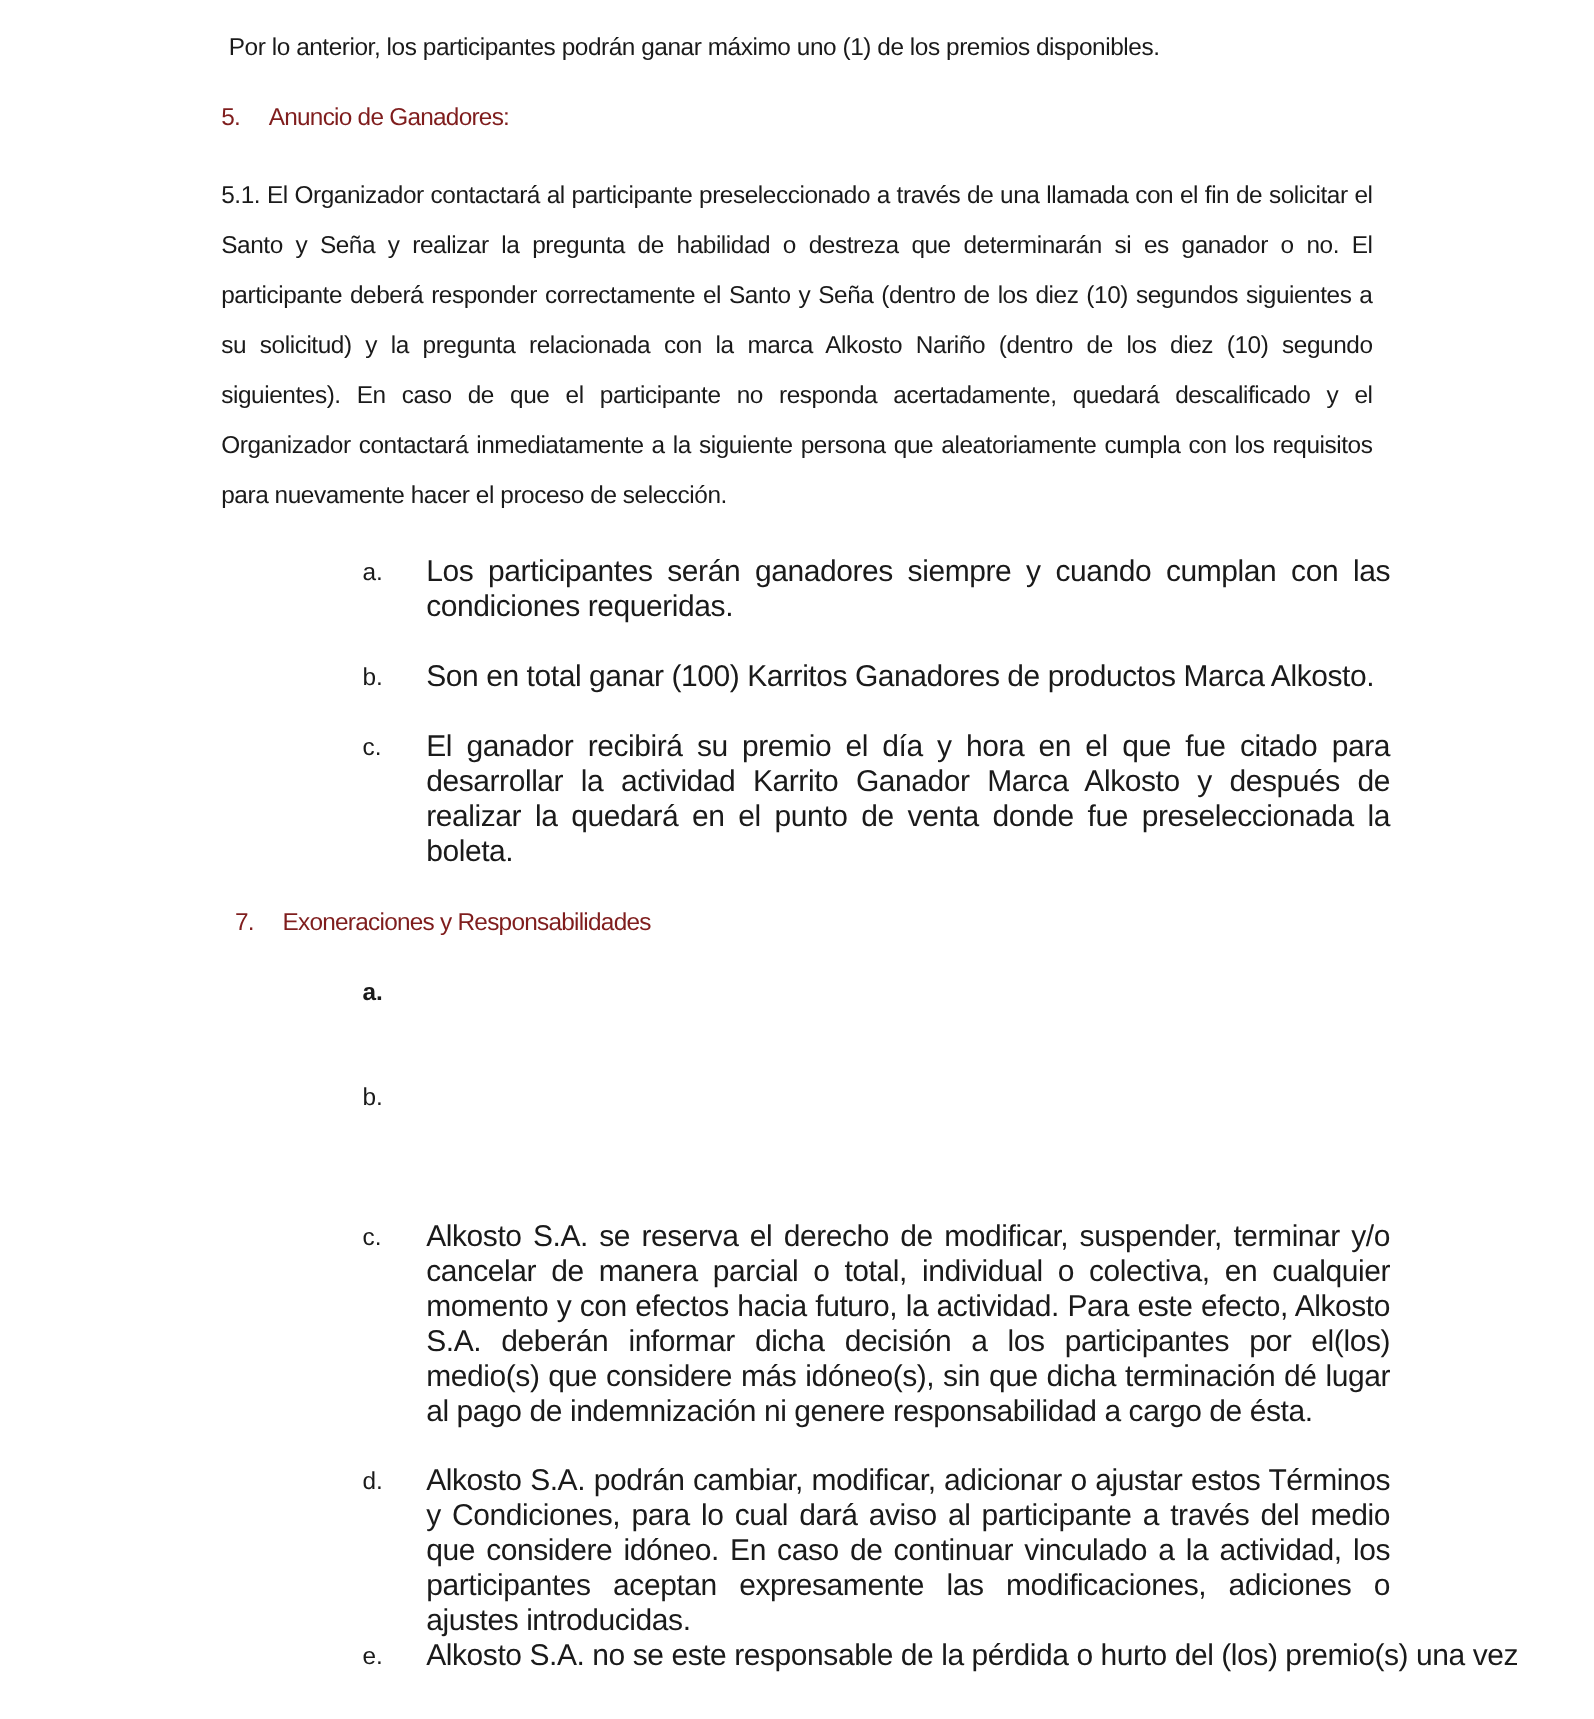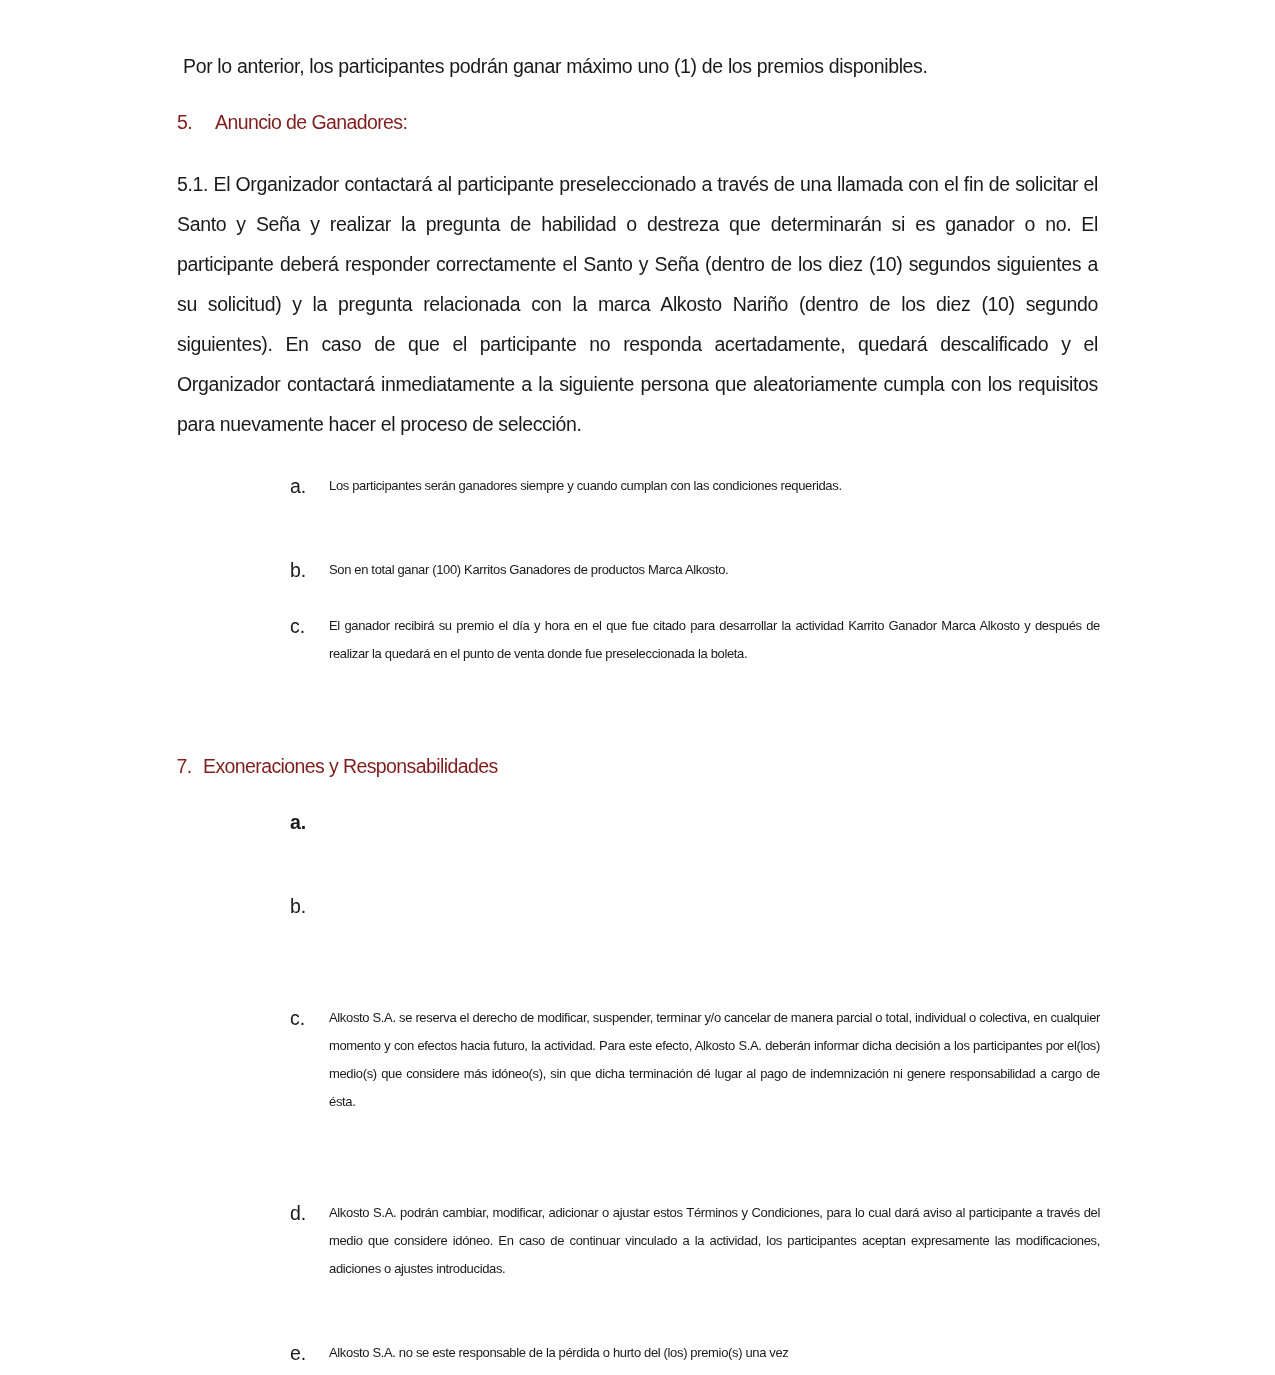--- a/index.html
+++ b/index.html
@@ -1,24 +1,24 @@
 <!DOCTYPE html>
 <html><head>
 <meta charset="utf-8">
 <style>
   html, body { margin:0; padding:0; background:#ffffff; }
   body { width:1275px; height:1375px; position:relative; overflow:hidden; color:#1a1a1a;
          font-family:"Liberation Sans", sans-serif; }
-  .page { position:absolute; left:0; top:0; width:1275px; height:1217px;margin-top:28px; }
+  .page { position:absolute; left:0; top:0; width:1275px; height:1217px; }
   .line { position:absolute; font-size:19.5px; line-height:28px; white-space:nowrap; letter-spacing:-0.35px; }
   .just { position:absolute; font-size:19.5px; line-height:40px; text-align:justify; letter-spacing:-0.35px; }
   .head { position:absolute; font-size:19.5px; line-height:28px; white-space:nowrap; letter-spacing:-0.6px; color:#7f1d1d; }
   .num { display:inline-block; width:38px; }
   .mark { position:absolute; font-size:19.5px; line-height:28px; }
-  .item-text { position:absolute; left:329px; width:771px; font-size:13px; line-height:28px; text-align:justify; letter-spacing:-0.35px; }
+  .item-text { position:absolute; left:341px; width:771px; font-size:24px; line-height:28px; text-align:justify; letter-spacing:-0.35px; }
   .bold { font-weight:bold; }
 </style>
 </head>
 <body>
 
 <div class="page">
 
   <div class="line" style="left:183px; top:24px;">Por lo anterior, los participantes podrán ganar máximo uno (1) de los premios disponibles.</div>
 
   <div class="head" style="left:177px; top:80px;">
@@ -29,21 +29,21 @@
 
   <div class="mark" style="left:290px; top:444px;">a.</div>
   <div class="item-text" style="top:444px;">Los participantes serán ganadores siempre y cuando cumplan con las condiciones requeridas.</div>
 
   <div class="mark" style="left:290px; top:528px;">b.</div>
   <div class="item-text" style="top:528px;">Son en total ganar (100) Karritos Ganadores de productos Marca Alkosto.</div>
 
   <div class="mark" style="left:290px; top:584px;">c.</div>
   <div class="item-text" style="top:584px;">El ganador recibirá su premio el día y hora en el que fue citado para desarrollar la actividad Karrito Ganador Marca Alkosto y después de realizar la quedará en el punto de venta donde fue preseleccionada la boleta.</div>
 
-  <div class="head" style="left:165px; top:724px;text-align:center;">
+  <div class="head" style="left:188px; top:724px;">
     <span class="num">7.</span><span>Exoneraciones y Responsabilidades</span>
   </div>
 
   <div class="mark bold" style="left:290px; top:780px;">a.</div>
 
   <div class="mark" style="left:290px; top:864px;">b.</div>
 
   <div class="mark" style="left:290px; top:976px;">c.</div>
   <div class="item-text" style="top:976px;">Alkosto S.A. se reserva el derecho de modificar, suspender, terminar y/o cancelar de manera parcial o total, individual o colectiva, en cualquier momento y con efectos hacia futuro, la actividad. Para este efecto, Alkosto S.A. deberán informar dicha decisión a los participantes por el(los) medio(s) que considere más idóneo(s), sin que dicha terminación dé lugar al pago de indemnización ni genere responsabilidad a cargo de ésta.</div>
 

